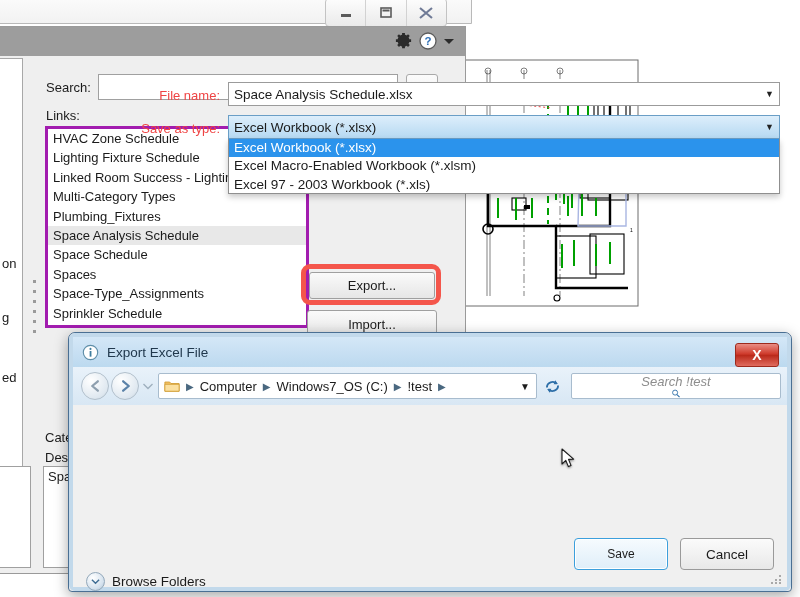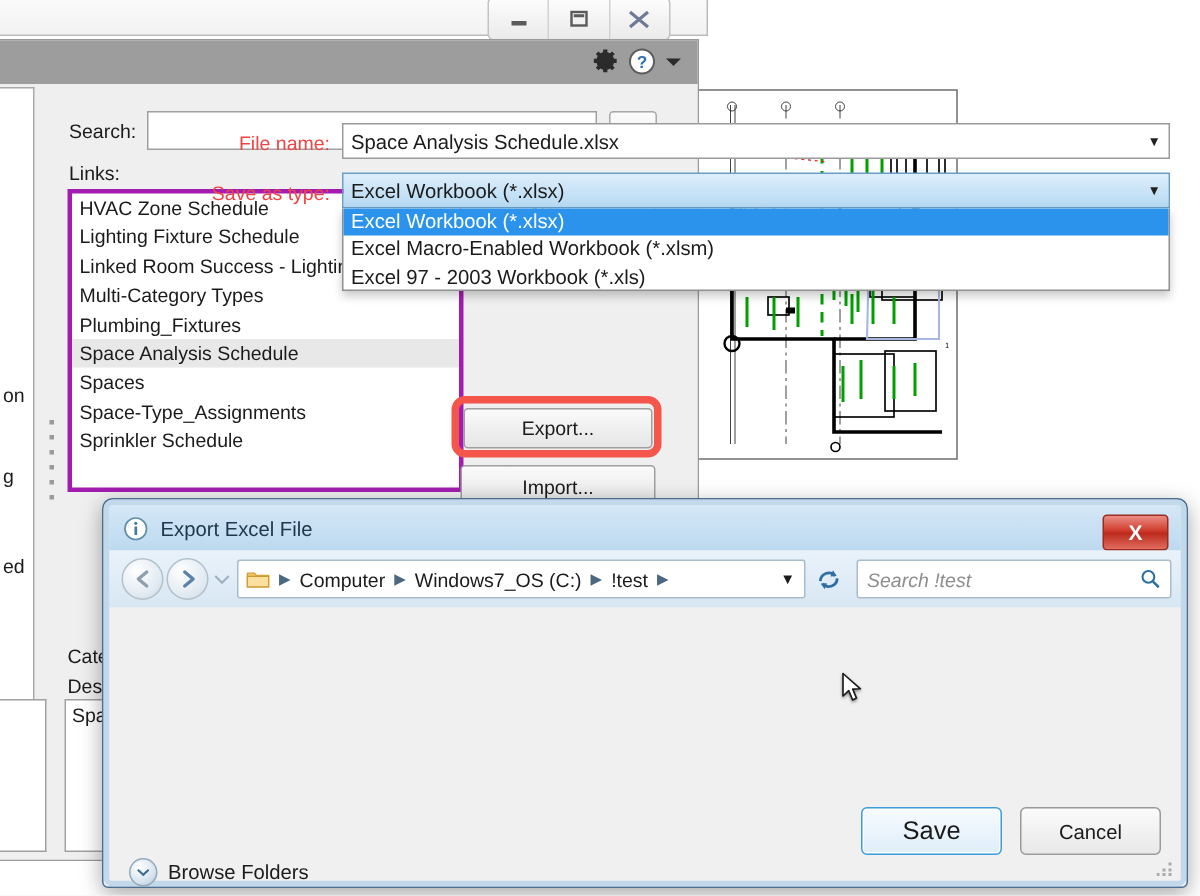--- a/index.html
+++ b/index.html
@@ -131,21 +131,21 @@
   #addressbar{
     height:24px;background:#ffffff;border:1px solid #a8bcce;border-radius:2px;
     display:flex;align-items:center;flex:1;margin-left:4px;font-size:13px;padding-left:5px;
     overflow:hidden;
   }
   .crumb{padding:0 2px;white-space:nowrap;}
   .crumb-sep{color:#4a6880;padding:0 4px;font-size:10px;}
   #searchbox{
     width:196px;height:24px;background:#ffffff;border:1px solid #a8bcce;border-radius:2px;
     display:flex;align-items:center;margin:0 6px 0 4px;padding:0 6px;
-    font-style:italic;color:#8d8d8d;font-size:13px;justify-content:space-between;
+    font-style:italic;color:#8d8d8d;font-size:13px;justify-content:space-between;flex-direction:column;
   }
   #sd-body{left:4px;top:72px;width:714px;height:182px;background:#f0f0f0;}
 
   .fld-label{position:absolute;font-size:13px;color:#ef4444;text-align:right;}
   #lbl-filename{left:60px;top:88px;width:160px;}
   #lbl-savetype{left:60px;top:121px;width:160px;}
 
   #filename-box{
     left:228px;top:82px;width:552px;height:24px;
     background:#ffffff;border:1px solid #9b9b9b;box-sizing:border-box;
@@ -173,21 +173,21 @@
   .disc{
     width:17px;height:17px;border-radius:50%;
     background:radial-gradient(circle at 35% 30%,#ffffff,#d5e2ee 65%,#aabccb);
     border:1px solid #93a8ba;display:flex;align-items:center;justify-content:center;
   }
   #btn-save{
     left:574px;top:538px;width:92px;height:30px;
     background:linear-gradient(#f6fbfe,#dfeef9);
     border:1px solid #3c9fdc;border-radius:4px;
     box-shadow:inset 0 0 0 1px #ffffff;
-    display:flex;align-items:center;justify-content:center;font-size:17px;
+    display:flex;align-items:center;justify-content:center;font-size:12px;
   }
   #btn-cancel{
     left:680px;top:538px;width:92px;height:30px;
     background:linear-gradient(#fbfbfb,#e8e8e8);
     border:1px solid #9a9a9a;border-radius:4px;
     display:flex;align-items:center;justify-content:center;font-size:13.5px;
   }
   #resize-grip{right:8px;bottom:6px;width:12px;height:12px;}
 
   #cursor{left:561px;top:448px;}
@@ -352,20 +352,21 @@
 </div>
 
 <div class="abs" id="links-label">Links:</div>
 <div class="abs" id="links-list">
   <div class="link-item">HVAC Zone Schedule</div>
   <div class="link-item">Lighting Fixture Schedule</div>
   <div class="link-item">Linked Room Success - Lighting</div>
   <div class="link-item">Multi-Category Types</div>
   <div class="link-item">Plumbing_Fixtures</div>
   <div class="link-item sel">Space Analysis Schedule</div>
+  <div class="link-item">Space Schedule</div>
   <div class="link-item">Spaces</div>
   <div class="link-item">Space-Type_Assignments</div>
   <div class="link-item">Sprinkler Schedule</div>
 </div>
 
 <div class="abs" id="grip">
   <i></i>
     <i></i>
     <i></i>
     <i></i>

